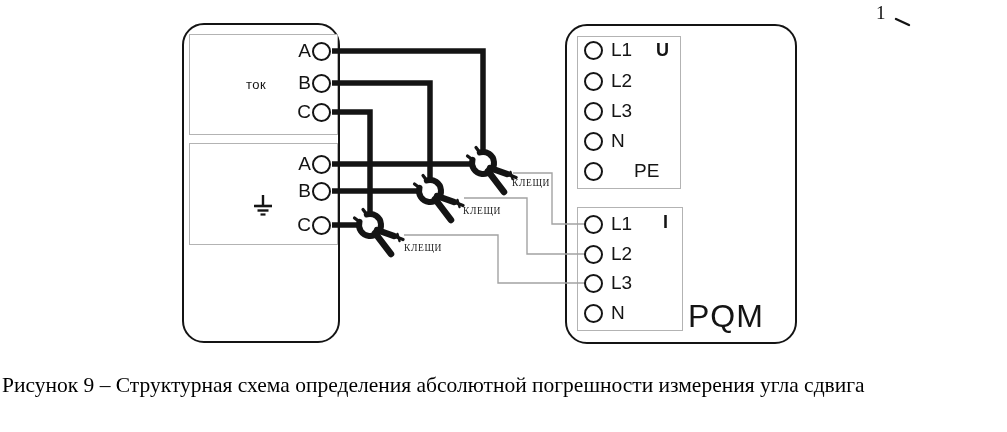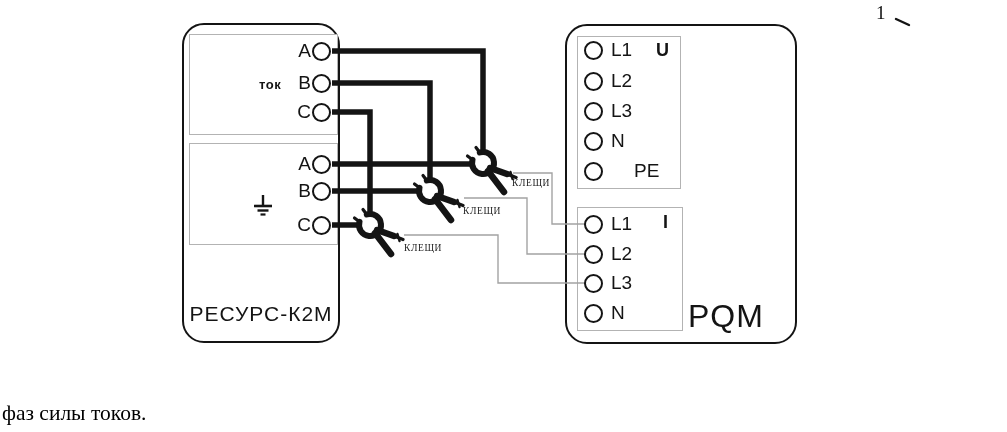--- a/index.html
+++ b/index.html
@@ -16,21 +16,21 @@
   }
   .circ{
     position:absolute;width:19px;height:19px;border:2px solid #141414;border-radius:50%;
     background:#fff;box-sizing:border-box;
   }
   .tlabel{
     position:absolute;font-size:19px;line-height:24px;color:#141414;
   }
   .tlabel.left{width:26px;text-align:right;}
   .group-label{position:absolute;font-size:18px;font-weight:bold;color:#141414;}
-  .small-bold{position:absolute;font-size:13px;font-weight:bold;color:#141414;letter-spacing:.5px;margin-left:13px;}
+  .small-bold{position:absolute;font-size:13px;font-weight:normal;color:#141414;letter-spacing:.5px;}
   .device-name{position:absolute;font-size:21px;color:#141414;letter-spacing:1px;}
   .clamp-label{
     position:absolute;font-size:9.5px;color:#222;letter-spacing:.6px;
     font-family:Liberation Serif, serif;
   }
   .caption{
     position:absolute;left:2px;font-family:"Liberation Serif",serif;
     font-size:21.5px;color:#000;white-space:nowrap;
   }
   .page-marker{
@@ -100,21 +100,20 @@
   <div class="circ" style="left:312px;top:73.5px;"></div>
   <div class="circ" style="left:312px;top:102.5px;"></div>
 
   <span class="tlabel left" style="left:285px;top:152px;">A</span>
   <span class="tlabel left" style="left:285px;top:179px;">B</span>
   <span class="tlabel left" style="left:285px;top:213px;">C</span>
   <div class="circ" style="left:312px;top:154.5px;"></div>
   <div class="circ" style="left:312px;top:181.5px;"></div>
   <div class="circ" style="left:312px;top:215.5px;"></div>
 
-  <span class="device-name" style="left:182px;top:302px;width:158px;text-align:center;">РЕСУРС-К2М</span>
 
   <span class="group-label" style="left:656px;top:40px;">U</span>
   <div class="circ" style="left:584px;top:40.5px;"></div>
   <div class="circ" style="left:584px;top:71.5px;"></div>
   <div class="circ" style="left:584px;top:101.5px;"></div>
   <div class="circ" style="left:584px;top:131.5px;"></div>
   <div class="circ" style="left:584px;top:161.5px;"></div>
   <span class="tlabel" style="left:611px;top:38px;">L1</span>
   <span class="tlabel" style="left:611px;top:69px;">L2</span>
   <span class="tlabel" style="left:611px;top:99px;">L3</span>
@@ -132,15 +131,15 @@
   <span class="tlabel" style="left:611px;top:301px;">N</span>
 
   <span class="device-name" style="left:688px;top:298px;font-size:32px;">PQM</span>
 
   <span class="clamp-label" style="left:512px;top:178px;">КЛЕЩИ</span>
   <span class="clamp-label" style="left:463px;top:206px;">КЛЕЩИ</span>
   <span class="clamp-label" style="left:404px;top:243px;">КЛЕЩИ</span>
 
   <span class="page-marker">1</span>
 
-  <span class="caption" style="top:401px;">фаз силы токов.</span>
+  <span class="caption" style="top:373px;">Рисунок 9 – Структурная схема определения абсолютной погрешности измерения угла сдвига</span>
 
 </div>
 
 </body></html>

